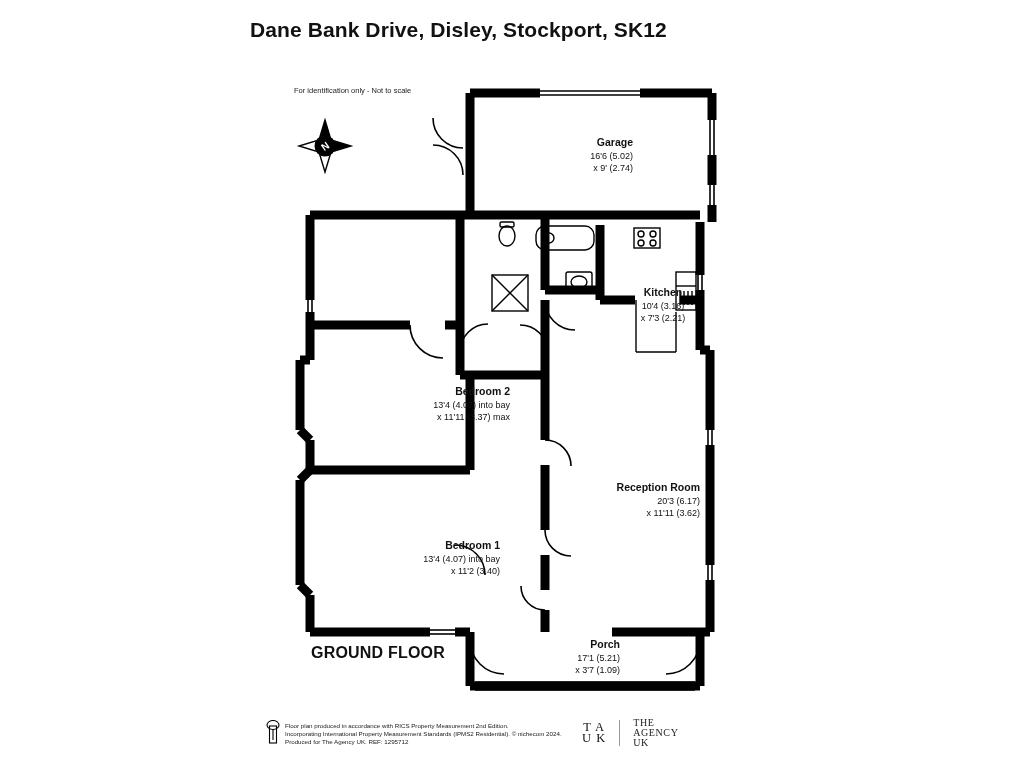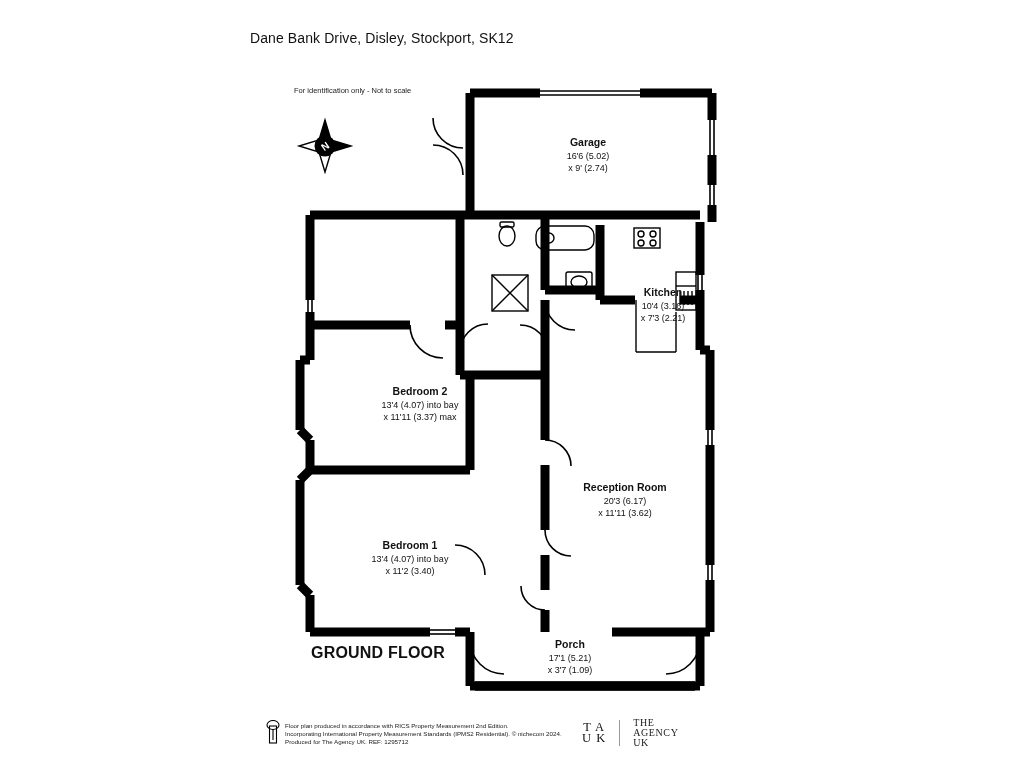--- a/index.html
+++ b/index.html
@@ -18,25 +18,24 @@
   .page {
     position: absolute;
     inset: 0;
   }
 
   
   .title {
     position: absolute;
     left: 250px;
     top: 18px;
-    font-size: 14px;
-    font-weight: normal;
+    font-size: 21px;
+    font-weight: bold;
     letter-spacing: 0.1px;
     white-space: nowrap;
-    margin-top: 12px;
   }
   .meta {
     position: absolute;
     left: 250px;
     top: 43px;
     font-size: 10.5px;
     line-height: 13.5px;
   }
   .meta div { white-space: nowrap; }
   .disclaimer {
@@ -52,21 +51,21 @@
   
   #plan {
     position: absolute;
     left: 0;
     top: 0;
   }
 
   
   .room-label {
     position: absolute;
-    text-align: center;
+    text-align: right;
     line-height: 12.5px;
     white-space: nowrap;
   }
   .room-label .rname {
     font-size: 10.5px;
     font-weight: bold;
     display: block;
     margin-bottom: 1px;
   }
   .room-label .rdim {

